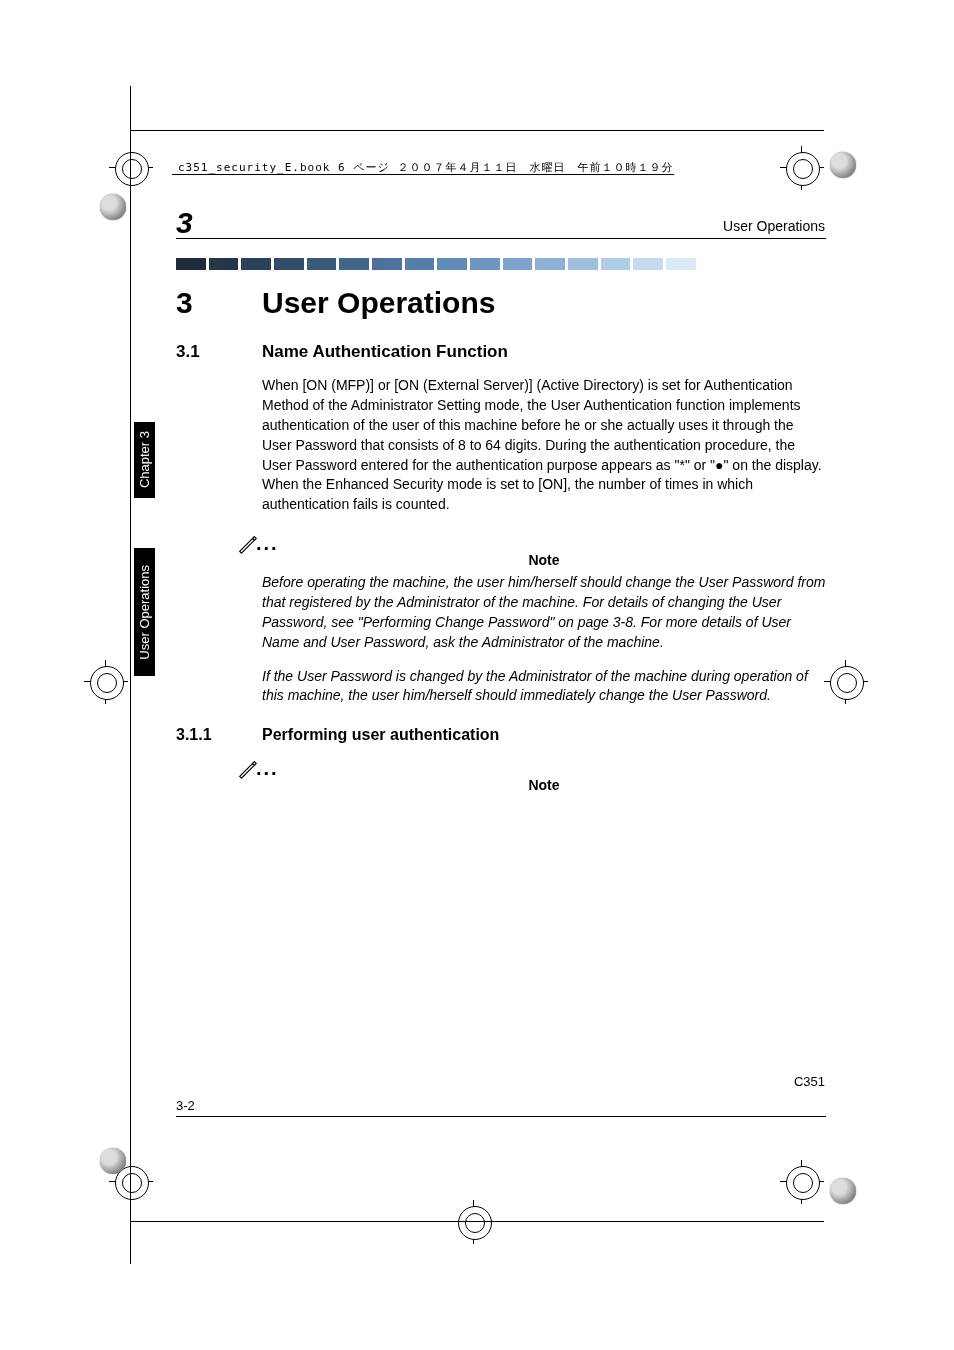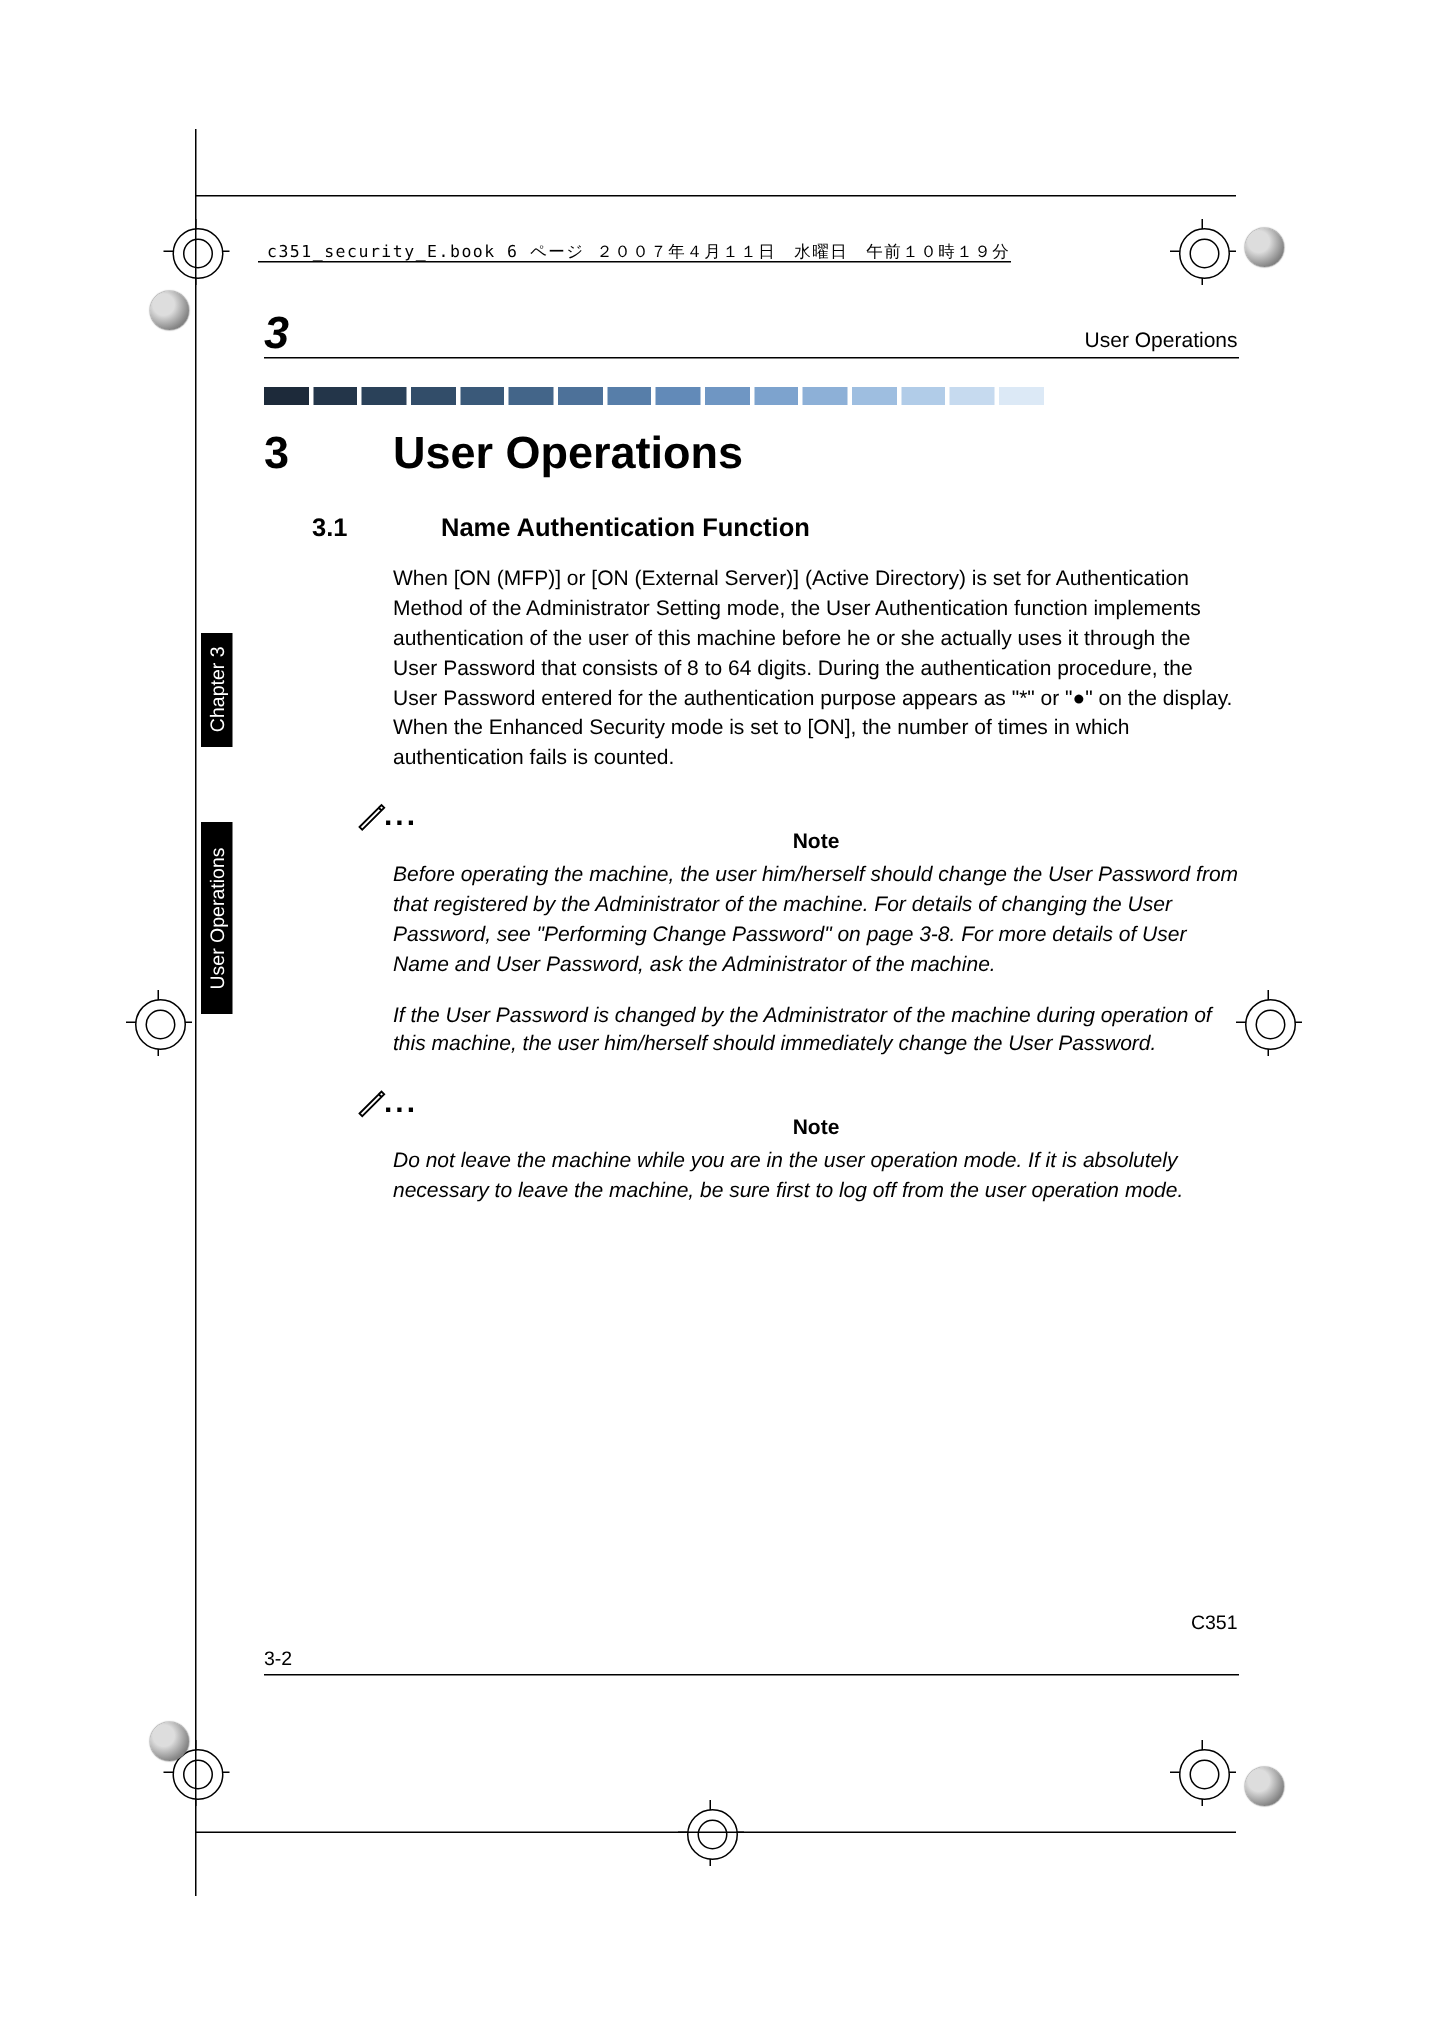--- a/index.html
+++ b/index.html
@@ -113,21 +113,21 @@
     position:absolute;
     left:176px; top:286px;
     width:650px;
   }
 
   .h1-row { display:flex; gap:32px; align-items:flex-start; margin-bottom:22px;}
   .h1-num { font-size:30px; font-weight:700; width:54px;}
   .h1-txt { font-size:30px; font-weight:700; }
 
   .h2-row { display:flex; gap:32px; align-items:flex-start; margin-bottom:14px;}
-  .h2-num { font-size:17px; font-weight:700; width:54px;margin-left:32px;}
+  .h2-num { font-size:17px; font-weight:700; width:54px;}
   .h2-txt { font-size:17px; font-weight:700; }
 
   .h3-row { display:flex; gap:32px; align-items:flex-start; margin:20px 0 10px 0;}
   .h3-num { font-size:16px; font-weight:700; width:54px;}
   .h3-txt { font-size:16px; font-weight:700; }
 
   .body-txt {
     margin-left:86px;
     font-size:14px;
     line-height:1.42;
@@ -292,26 +292,29 @@
 
   <div class="note-icon">
     <svg width="22" height="22" viewBox="0 0 24 24">
         <path d="M4 20 L18 6 L20 8 L6 22 Z M18 6 L20 4 L22 6 L20 8 Z" fill="none" stroke="#000" stroke-width="1.3"></path>
       </svg><span class="dots">...</span>
   </div>
   <div class="body-txt bold" style="margin-bottom:2px;">Note</div>
   <div class="body-txt italic">Before operating the machine, the user him/herself should change the User Password from that registered by the Administrator of the machine. For details of changing the User Password, see "Performing Change Password" on page 3-8. For more details of User Name and User Password, ask the Administrator of the machine.</div>
   <div class="body-txt italic">If the User Password is changed by the Administrator of the machine during operation of this machine, the user him/herself should immediately change the User Password.</div>
 
+  <div class="h3-row">
+    <div class="h3-num">3.1.1</div>
+    <div class="h3-txt">Performing user authentication</div>
+  </div>
 
   <div class="note-icon">
     <svg width="22" height="22" viewBox="0 0 24 24">
         <path d="M4 20 L18 6 L20 8 L6 22 Z M18 6 L20 4 L22 6 L20 8 Z" fill="none" stroke="#000" stroke-width="1.3"></path>
       </svg><span class="dots">...</span>
   </div>
   <div class="body-txt bold" style="margin-bottom:2px;">Note</div>
-  <div class="body-txt italic">Do not leave the machine while you are in the user operation mode. If it is absolutely necessary to leave the machine, be sure first to log off from the user operation mode.</div>
 
 </div>
 
 <div class="ftr-rule"></div>
 <div class="ftr-left">3-2</div>
 <div class="ftr-right">C351</div>
 
 </body></html>

